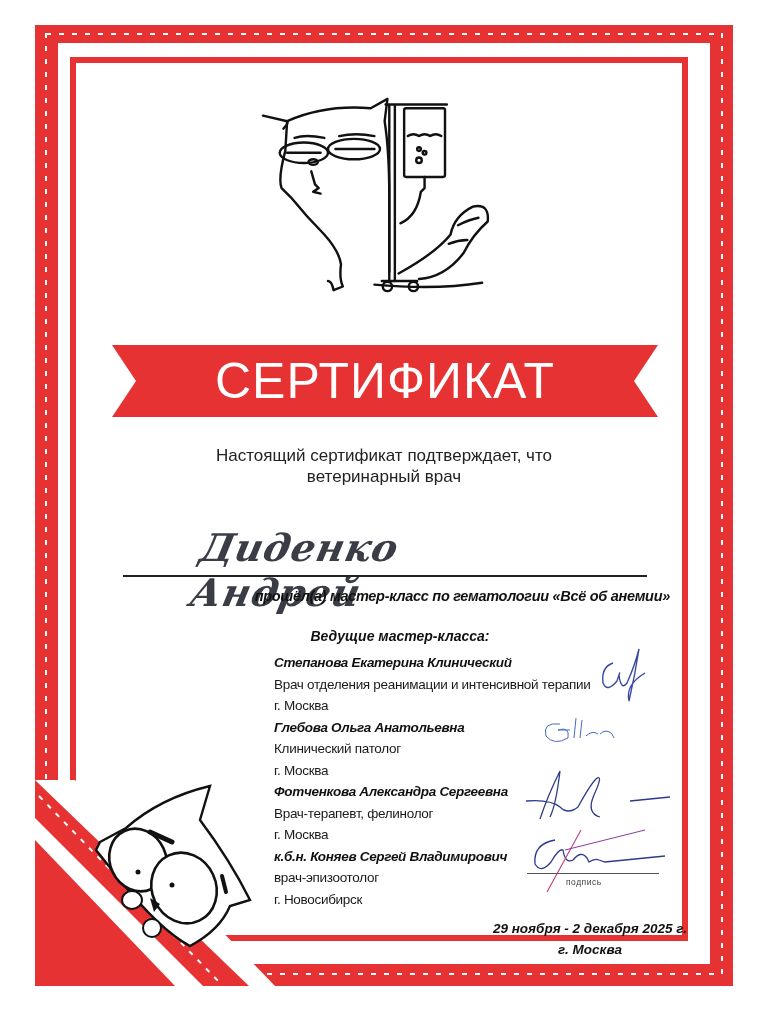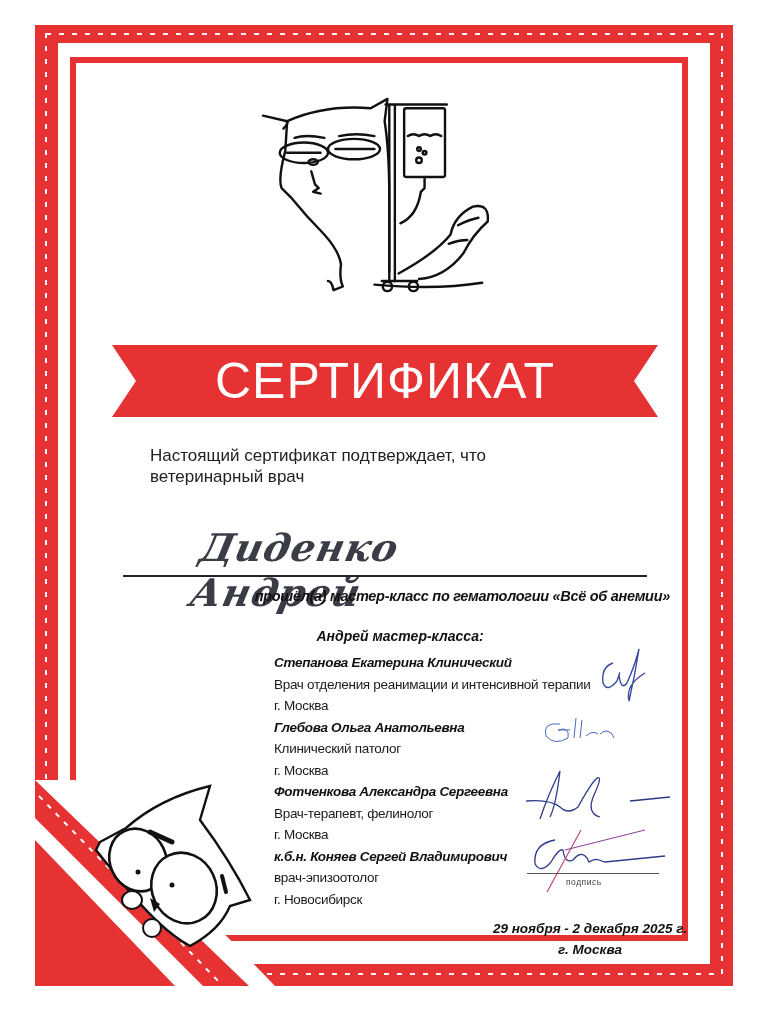--- a/index.html
+++ b/index.html
@@ -12,21 +12,21 @@
   .dash-h { position:absolute; height:2px; background:repeating-linear-gradient(90deg,#fff 0 5px,transparent 5px 13px); }
   .dash-v { position:absolute; width:2px; background:repeating-linear-gradient(180deg,#fff 0 5px,transparent 5px 13px); }
   .inner-frame { position:absolute; left:70px; top:57px; width:618px; height:884px; border:6px solid #e63232; box-sizing:border-box; background:#fff; }
 
   
   .banner { position:absolute; left:112px; top:345px; width:546px; height:72px; }
   .banner svg { position:absolute; left:0; top:0; }
   .banner-title { position:absolute; left:0; top:0; width:100%; height:72px; line-height:72px; text-align:center;
       color:#fff; font-weight:normal; font-size:50px; letter-spacing:1px; font-family:"Liberation Sans", sans-serif; }
 
-  .intro { position:absolute; left:150px; top:445px; width:468px; font-size:17px; line-height:21px; color:#222; }
+  .intro { position:absolute; left:150px; top:445px; width:468px; text-align:center; font-size:17px; line-height:21px; color:#222; }
 
   .name-hand { position:absolute; left:196px; top:525px; width:360px; text-align:left; font-family:"DejaVu Serif", serif; font-style:italic; font-weight:bold;
       font-size:38px; color:#3a3d45; letter-spacing:1px; transform:skewX(-12deg); word-spacing:22px; }
   .name-line { position:absolute; left:123px; top:575px; width:524px; height:1.5px; background:#222; }
   .course { position:absolute; left:150px; top:588px; width:520px; text-align:right; font-style:italic; font-weight:bold; font-size:14.5px; color:#111;
       font-family:"Liberation Sans", sans-serif; letter-spacing:-0.3px; }
 
   .lecturers-heading { position:absolute; left:300px; top:628px; width:200px; text-align:center; font-style:italic; font-weight:bold; font-size:14px; color:#111; }
   .lecturers { position:absolute; left:274px; top:652px; width:300px; }
   .lect-name { font-style:italic; font-weight:bold; font-size:13.5px; line-height:21.5px; color:#111; white-space:nowrap; letter-spacing:-0.3px; }
@@ -84,21 +84,21 @@
 
 <div class="intro">
   <div>Настоящий сертификат подтверждает, что</div>
   <div>ветеринарный врач</div>
 </div>
 
 <div class="name-hand">Диденко Андрей</div>
 <div class="name-line"></div>
 <div class="course">прошёл(а) мастер-класс по гематологии «Всё об анемии»</div>
 
-<div class="lecturers-heading">Андрей мастер-класса:</div>
+<div class="lecturers-heading">Ведущие мастер-класса:</div>
 <div class="lecturers">
   <div>
     <div class="lect-name">Степанова Екатерина Клинический</div>
     <div class="lect-line">Врач отделения реанимации и интенсивной терапии</div>
     <div class="lect-line">г. Москва</div>
   </div>
   <div>
     <div class="lect-name">Глебова Ольга Анатольевна</div>
     <div class="lect-line">Клинический патолог</div>
     <div class="lect-line">г. Москва</div>

